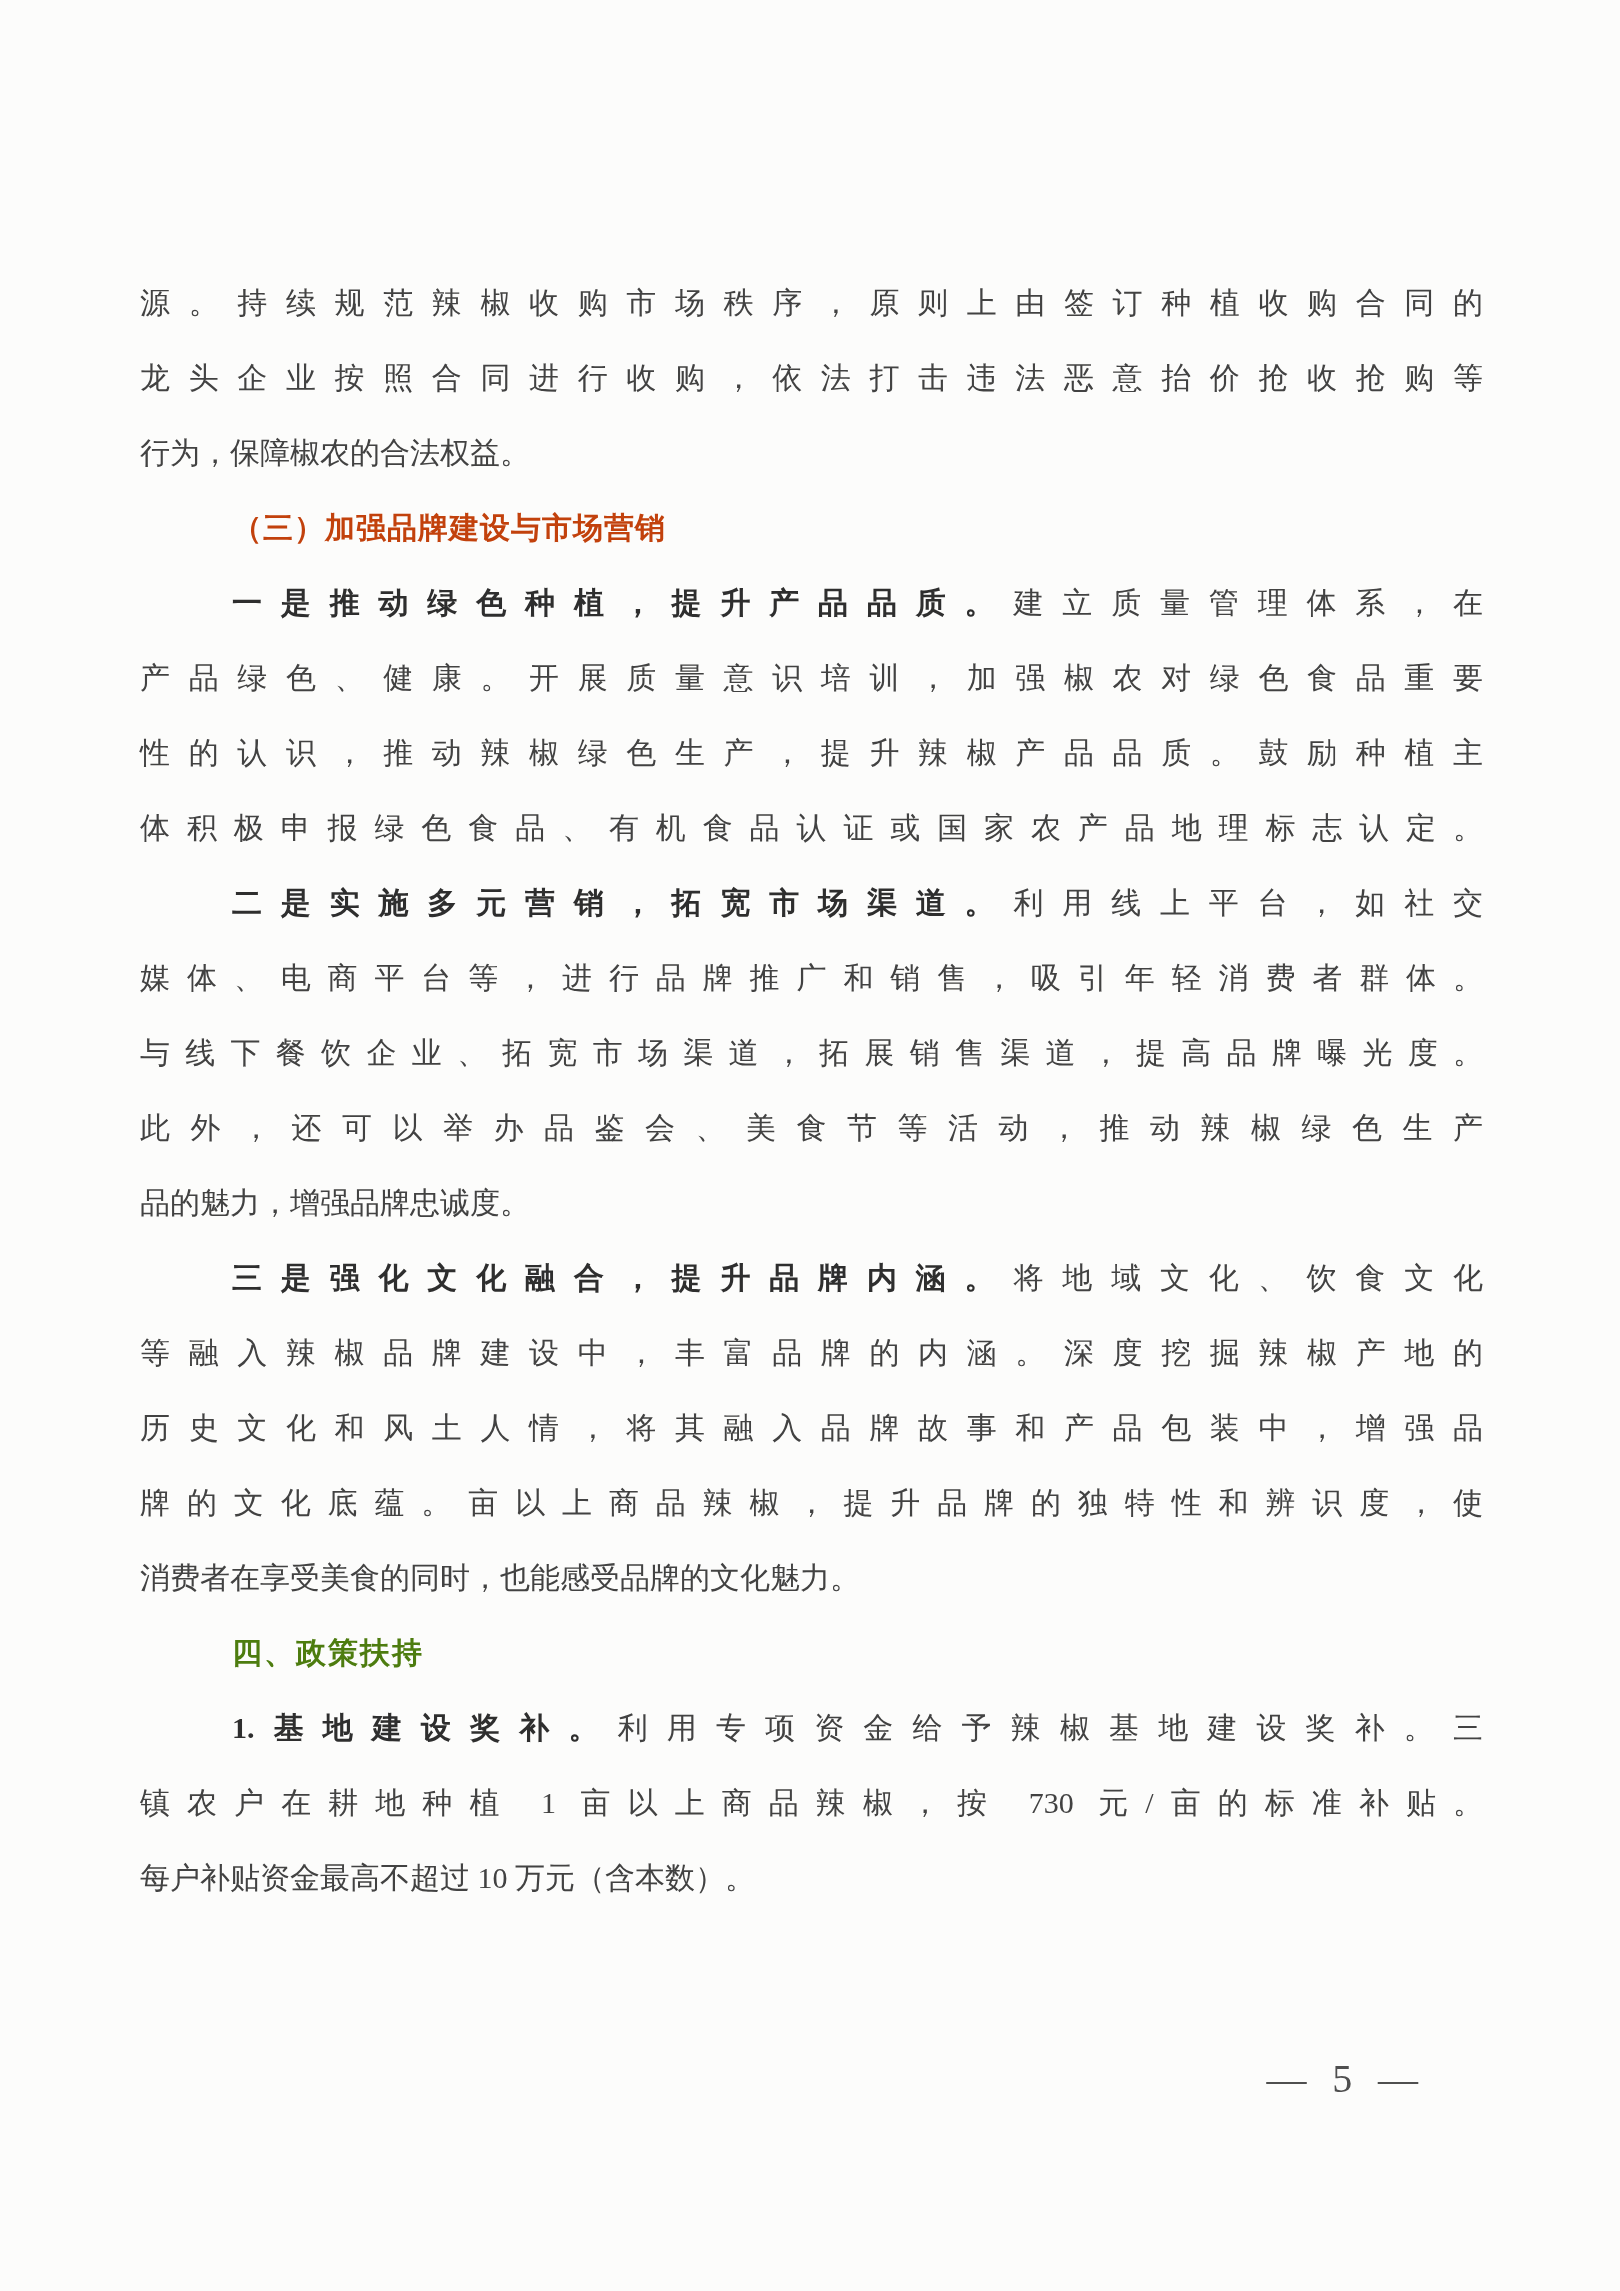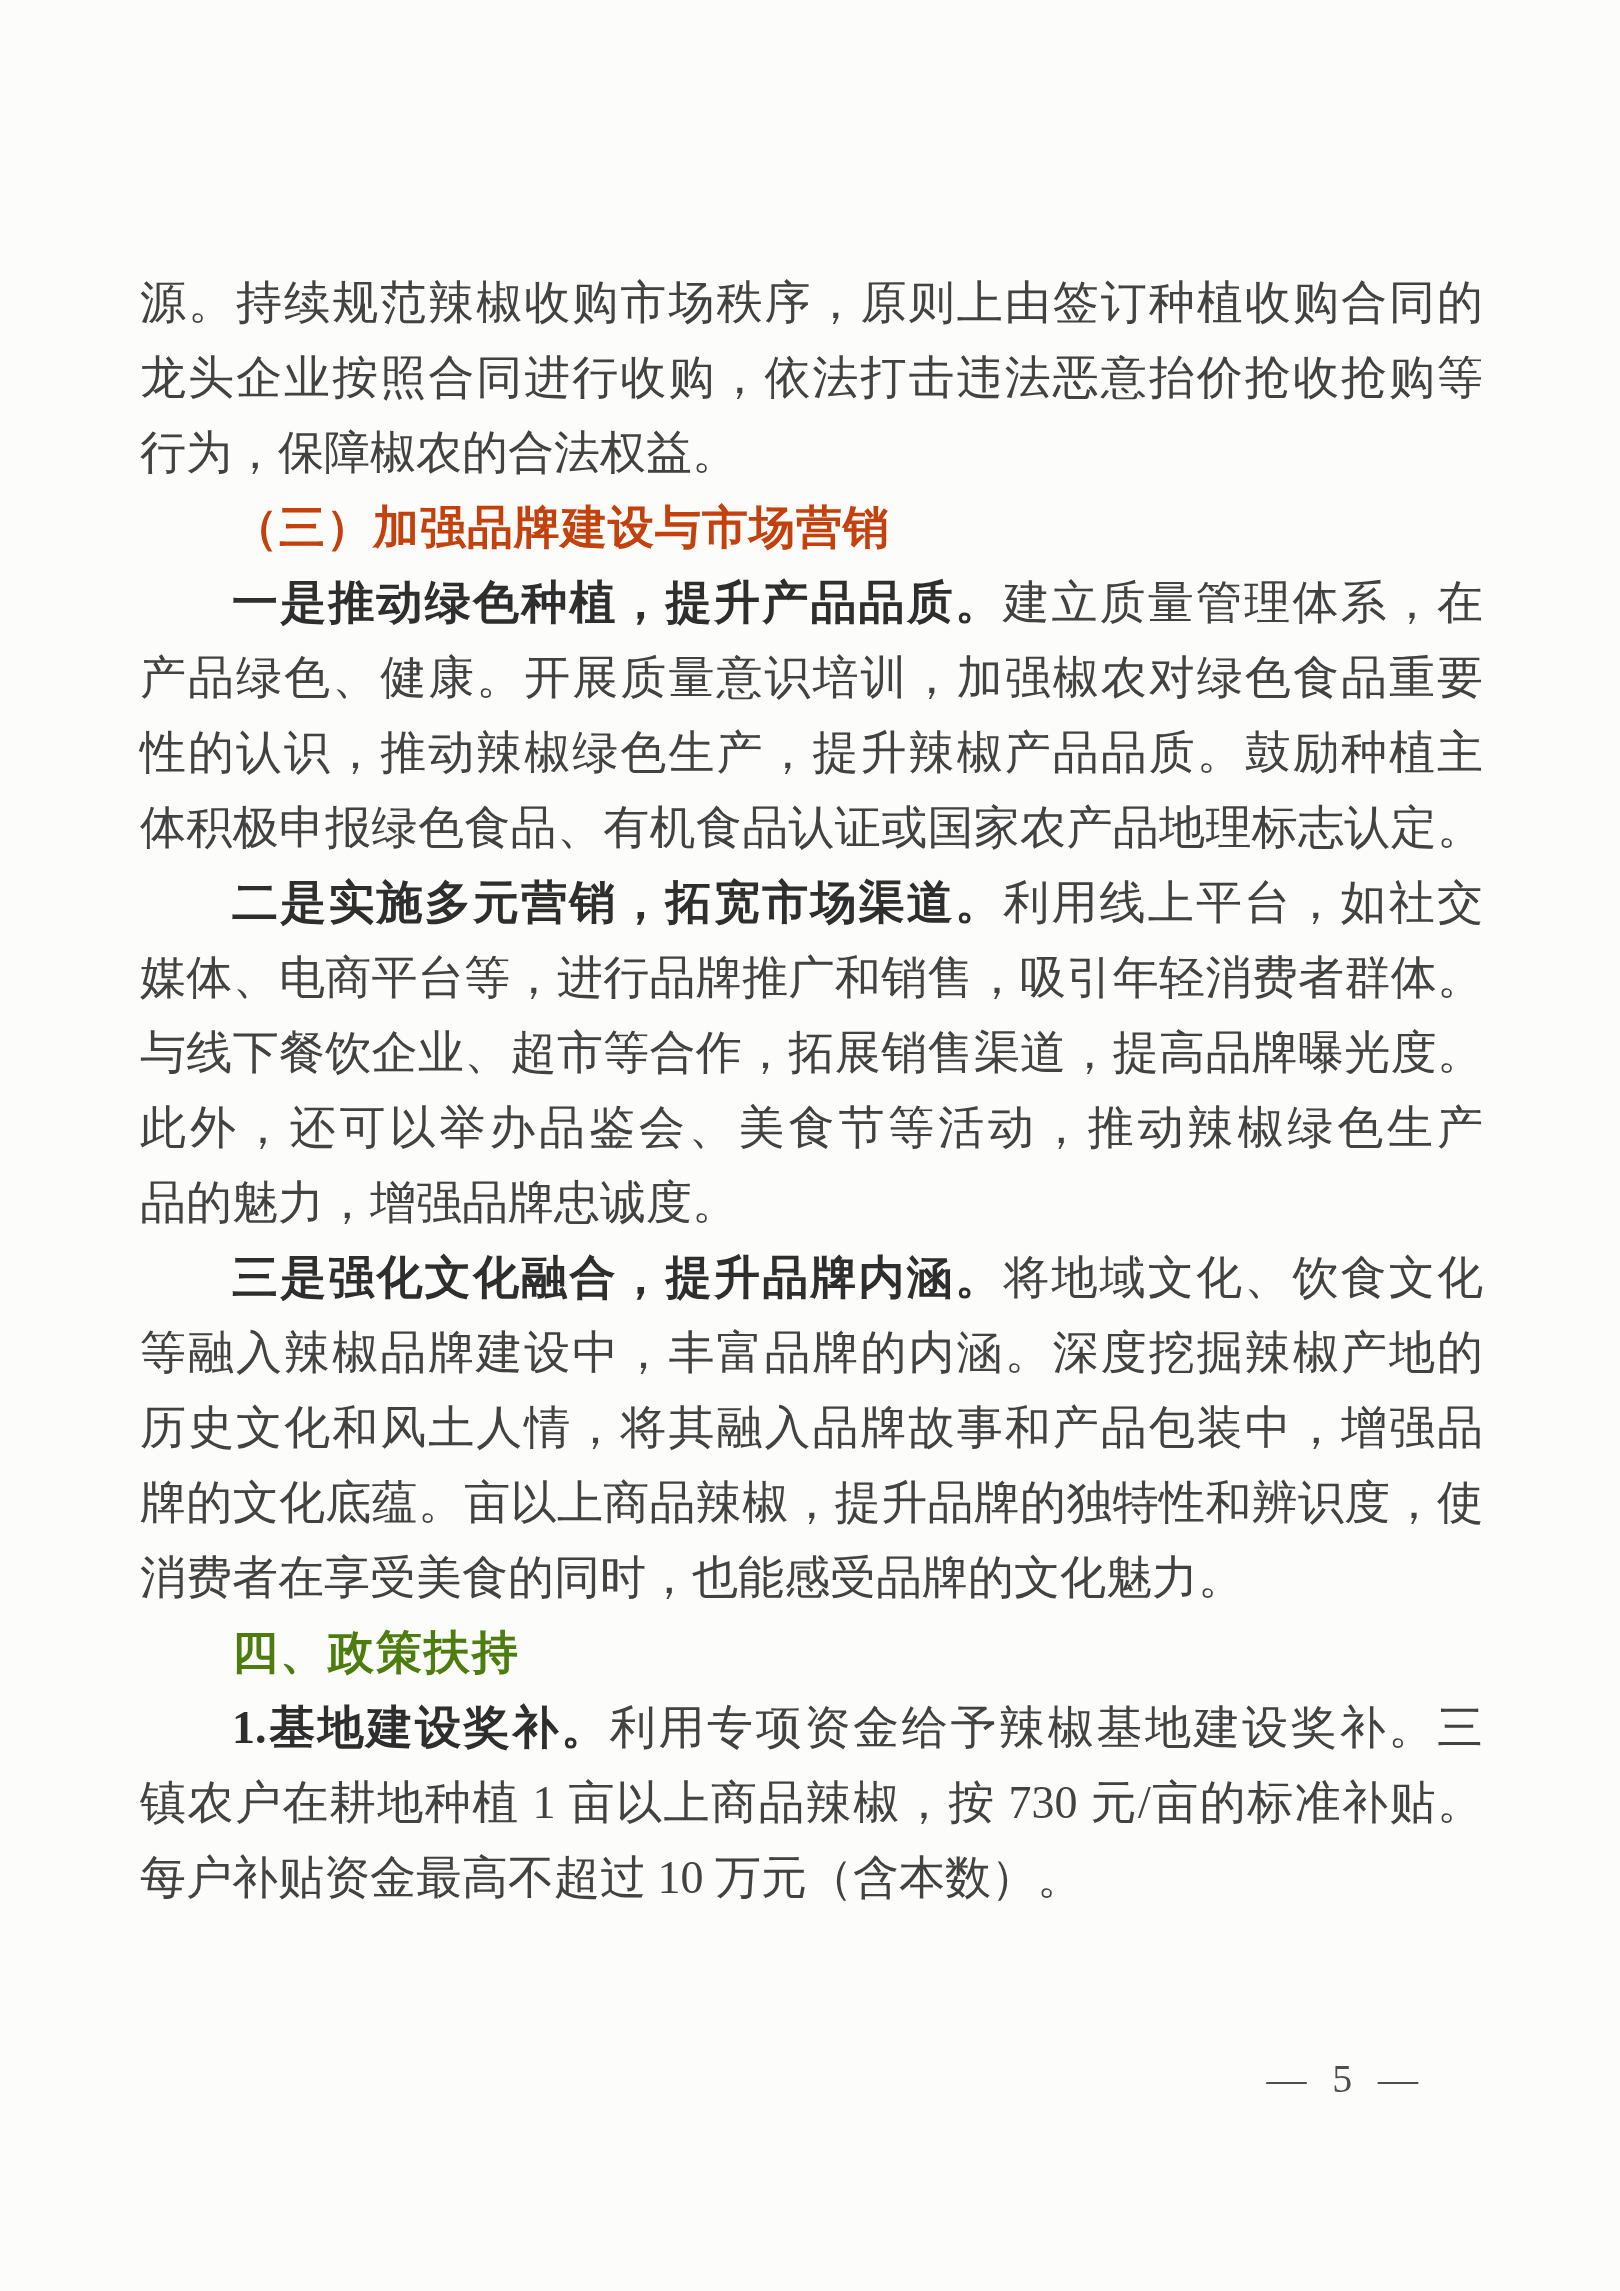--- a/index.html
+++ b/index.html
@@ -18,21 +18,21 @@
   }
   .doc-body {
     position: absolute;
     left: 140px;
     top: 265px;
     width: 1343px;
   }
   .line {
     height: 75px;
     line-height: 75px;
-    font-size: 46px;
+    font-size: 30px;
     color: var(--ink, #424242);
     text-align: justify;
     text-align-last: left;
     text-justify: inter-character;
     white-space: normal;
     overflow: visible;
   }
   .line.justify {
     text-align-last: justify;
   }
@@ -76,21 +76,21 @@
       <div class="line body justify"><span class="seg">源。持续规范辣椒收购市场秩序，原则上由签订种植收购合同的</span></div>
       <div class="line body justify"><span class="seg">龙头企业按照合同进行收购，依法打击违法恶意抬价抢收抢购等</span></div>
       <div class="line body"><span class="seg">行为，保障椒农的合法权益。</span></div>
       <div class="line kai-heading indent"><span class="seg bold">（三）加强品牌建设与市场营销</span></div>
       <div class="line body indent justify"><span class="seg bold">一是推动绿色种植，提升产品品质。</span><span class="seg">建立质量管理体系，在</span></div>
       <div class="line body justify"><span class="seg">产品绿色、健康。开展质量意识培训，加强椒农对绿色食品重要</span></div>
       <div class="line body justify"><span class="seg">性的认识，推动辣椒绿色生产，提升辣椒产品品质。鼓励种植主</span></div>
       <div class="line body justify"><span class="seg">体积极申报绿色食品、有机食品认证或国家农产品地理标志认定。</span></div>
       <div class="line body indent justify"><span class="seg bold">二是实施多元营销，拓宽市场渠道。</span><span class="seg">利用线上平台，如社交</span></div>
       <div class="line body justify"><span class="seg">媒体、电商平台等，进行品牌推广和销售，吸引年轻消费者群体。</span></div>
-      <div class="line body justify"><span class="seg">与线下餐饮企业、超市等合作，拓展销售渠道，提高品牌曝光度。</span></div>
+      <div class="line body justify"><span class="seg">与线下餐饮企业、拓宽市场渠道，拓展销售渠道，提高品牌曝光度。</span></div>
       <div class="line body justify"><span class="seg">此外，还可以举办品鉴会、美食节等活动，推动辣椒绿色生产</span></div>
       <div class="line body"><span class="seg">品的魅力，增强品牌忠诚度。</span></div>
       <div class="line body indent justify"><span class="seg bold">三是强化文化融合，提升品牌内涵。</span><span class="seg">将地域文化、饮食文化</span></div>
       <div class="line body justify"><span class="seg">等融入辣椒品牌建设中，丰富品牌的内涵。深度挖掘辣椒产地的</span></div>
       <div class="line body justify"><span class="seg">历史文化和风土人情，将其融入品牌故事和产品包装中，增强品</span></div>
       <div class="line body justify"><span class="seg">牌的文化底蕴。亩以上商品辣椒，提升品牌的独特性和辨识度，使</span></div>
       <div class="line body"><span class="seg">消费者在享受美食的同时，也能感受品牌的文化魅力。</span></div>
       <div class="line hei-heading indent"><span class="seg bold">四、政策扶持</span></div>
       <div class="line body indent justify"><span class="seg bold">1.基地建设奖补。</span><span class="seg">利用专项资金给予辣椒基地建设奖补。三</span></div>
       <div class="line body justify"><span class="seg">镇农户在耕地种植 1 亩以上商品辣椒，按 730 元/亩的标准补贴。</span></div>

